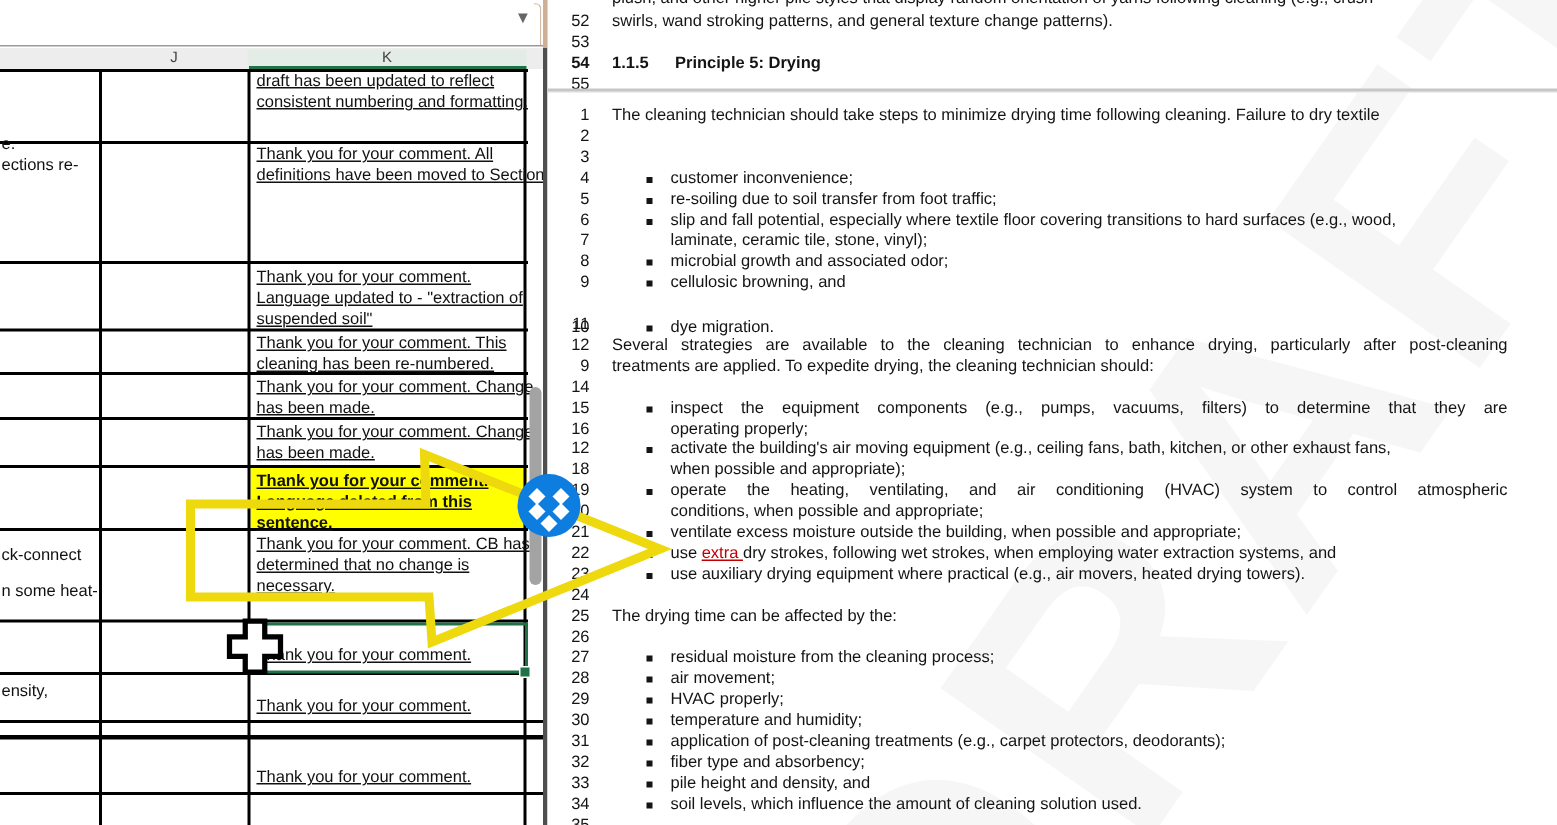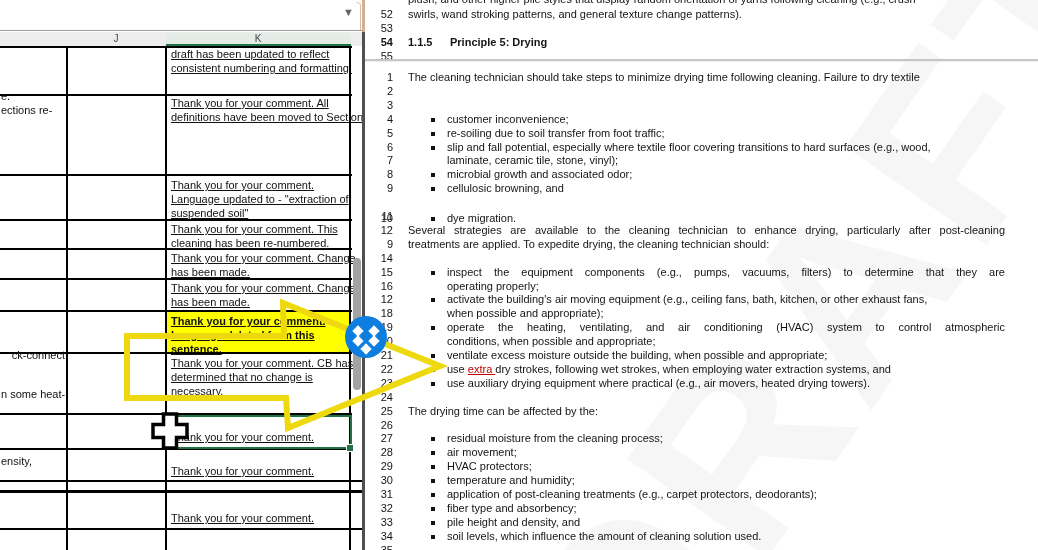--- a/index.html
+++ b/index.html
@@ -133,21 +133,21 @@
         <div class="kcell" style="top: 464px;">
           <div>Thank you for your comment.</div>
         </div>
         <div class="kcell" style="top: 511px;">
           <div>Thank you for your comment.</div>
         </div>
       </div>
     <div id="i-frags">
         <div class="ifrag" style="top: 90px;">e.</div>
         <div class="ifrag" style="top: 104px;">ections re-</div>
-        <div class="ifrag" style="top: 349px; text-align: right;">ck-connect</div>
+        <div class="ifrag" style="top: 364px;">ck-connect</div>
         <div class="ifrag" style="top: 388px;">n some heat-</div>
         <div class="ifrag" style="top: 455px;">ensity,</div>
       </div>
 
     <div id="sel-border"></div>
     <div id="sel-handle"></div>
 
     <div id="sheet-scroll-thumb"></div>
   </div>
 
@@ -294,21 +294,21 @@
           <span class="btxt">residual moisture from the cleaning process;</span>
         </div>
         <div class="dline bullet" style="top: 446.3px;">
           <span class="num">28</span>
           <span class="bullet-sq"></span>
           <span class="btxt">air movement;</span>
         </div>
         <div class="dline bullet" style="top: 460.2px;">
           <span class="num">29</span>
           <span class="bullet-sq"></span>
-          <span class="btxt">HVAC protectors;</span>
+          <span class="btxt">HVAC properly;</span>
         </div>
         <div class="dline bullet" style="top: 474.1px;">
           <span class="num">30</span>
           <span class="bullet-sq"></span>
           <span class="btxt">temperature and humidity;</span>
         </div>
         <div class="dline bullet" style="top: 488px;">
           <span class="num">31</span>
           <span class="bullet-sq"></span>
           <span class="btxt">application of post-cleaning treatments (e.g., carpet protectors, deodorants);</span>

